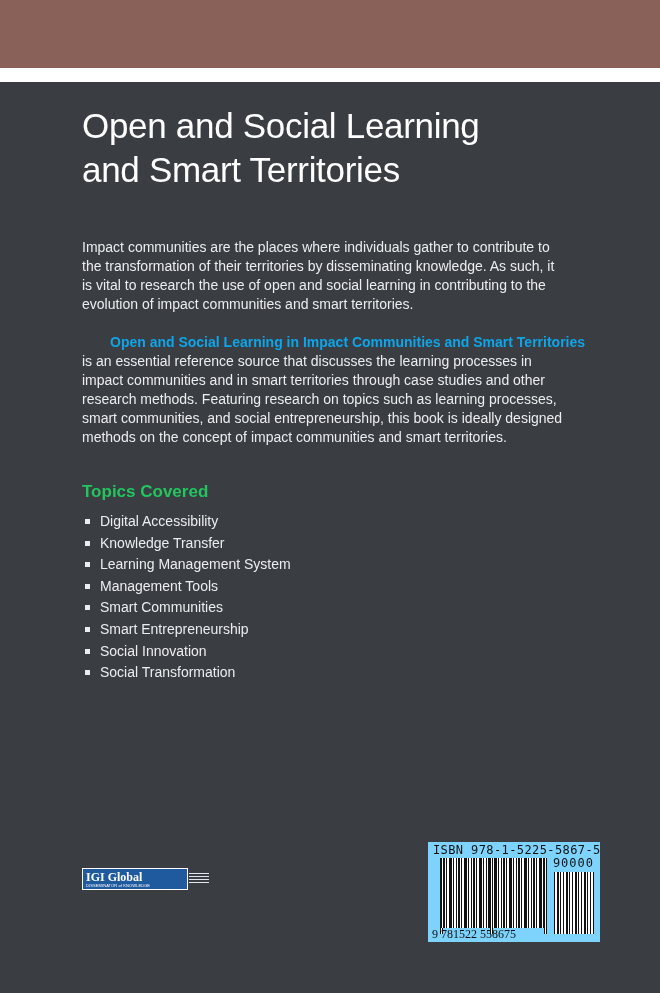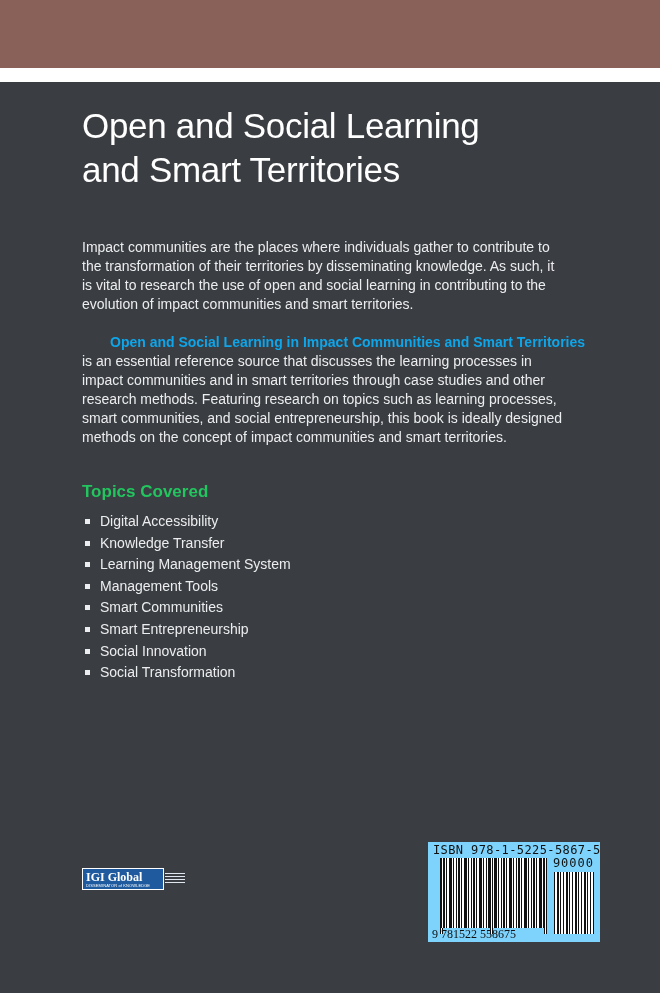--- a/index.html
+++ b/index.html
@@ -96,21 +96,21 @@
       display: flex;
       align-items: center;
       height: 24px;
     }
     .logo-box {
       background: #1f5a9e;
       border: 1px solid #ffffff;
       padding: 1px 3px 0 3px;
       height: 22px;
       box-sizing: border-box;
-      width: 82px;
+      width: 106px;
       display: flex;
       flex-direction: column;
       justify-content: center;
     }
     .logo-name {
       font-family: "Liberation Serif", serif;
       font-weight: bold;
       font-size: 12px;
       line-height: 12px;
       color: #ffffff;

